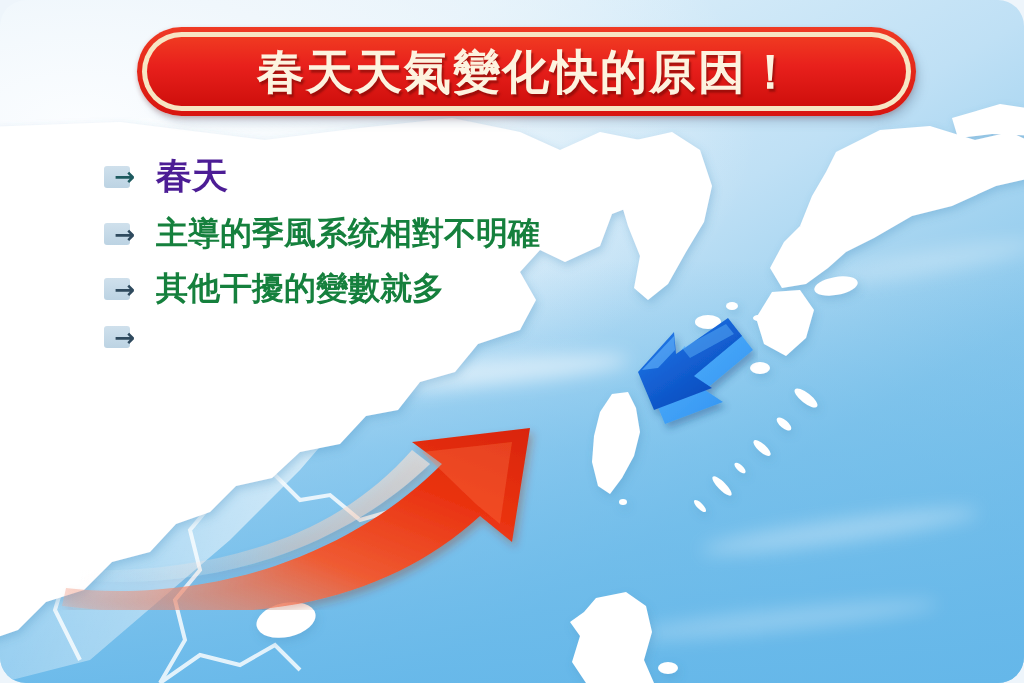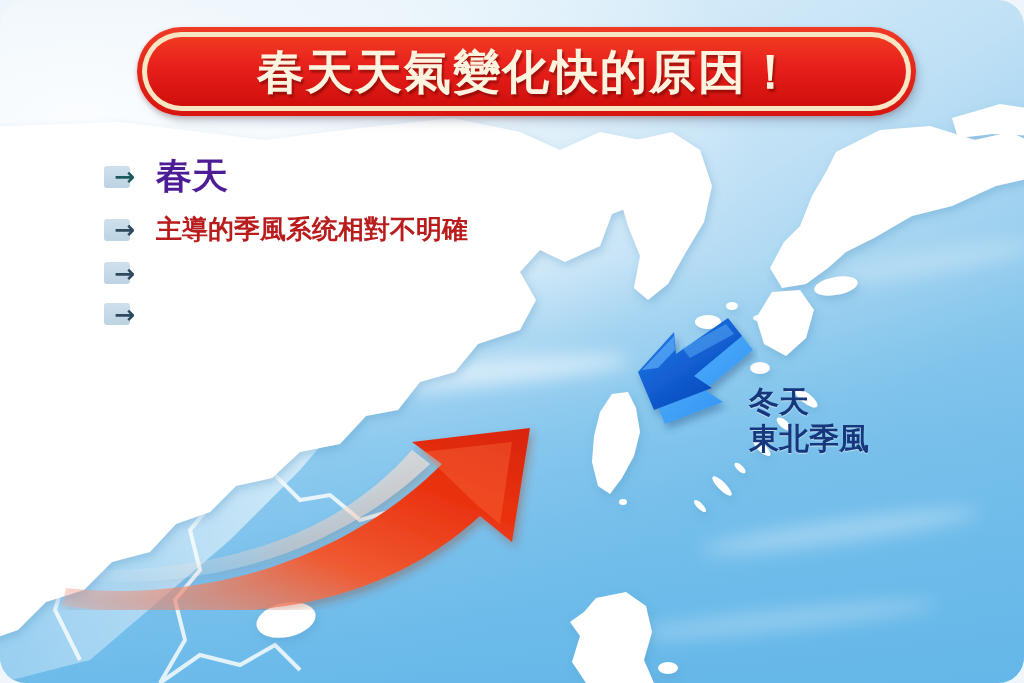--- a/index.html
+++ b/index.html
@@ -66,21 +66,21 @@
     display:flex;align-items:center;
   }
   .bmark .chip{
     position:absolute;left:0;top:4px;width:26px;height:22px;border-radius:3px;
     background:linear-gradient(180deg,#cfe0ec 0%,#bcd3e3 100%);
   }
   .bmark .arr{
     position:relative;font-size:25px;line-height:1;color:#2f4a5e;font-weight:600;
     margin-left:10px;
   }
-  .btext{font-size:26px;font-weight:bold;color:#b91c1c;letter-spacing:0px;white-space:nowrap;}
+  .btext{font-size:32px;font-weight:bold;color:#15803d;letter-spacing:0px;white-space:nowrap;}
   .bullet.first .btext{font-size:36px;color:#4c1d95;}
   .bullet.first .bmark .arr{color:#1d5a5f;}
 
   
   .red-arrow{position:absolute;left:60px;top:420px;width:540px;height:190px;}
 
   
   .blue-arrow{position:absolute;left:628px;top:318px;width:130px;height:120px;}
 
   
@@ -205,20 +205,21 @@
         <span class="arr">→</span>
       </span>
       <span class="btext">主導的季風系统相對不明確</span>
     </div>
 
     <div class="bullet">
       <span class="bmark">
         <span class="chip"></span>
         <span class="arr">→</span>
       </span>
+      <span class="btext">其他干擾的變數就多</span>
     </div>
 
     <div class="bullet">
       <span class="bmark">
         <span class="chip"></span>
         <span class="arr">→</span>
       </span>
     </div>
   </div>
 
@@ -285,21 +286,17 @@
 
       <path d="M14,58 L50,18 L52,40 L104,4 L118,22 L70,62 L88,74 L30,96 Z" transform="translate(7,10)" fill="url(#blueEdge)"></path>
 
       <path d="M10,54 L46,14 L48,36 L100,0 L114,18 L66,58 L84,70 L26,92 Z" fill="url(#blueFace)"></path>
 
       <path d="M14,52 L46,18 L47,32 L30,50 Z" fill="#6fc0ff" opacity="0.55"></path>
       <path d="M54,30 L98,6 L106,16 L62,40 Z" fill="#74c5ff" opacity="0.38"></path>
     </g>
   </svg>
 
-  <div class="lbl lbl-winter">
-    <span class="lbl-line l1">冬天</span>
-    <span class="lbl-line l2">東北季風</span>
-  </div>
 
   <div class="lbl lbl-summer">
   </div>
 
 </div>
 
 </body></html>

